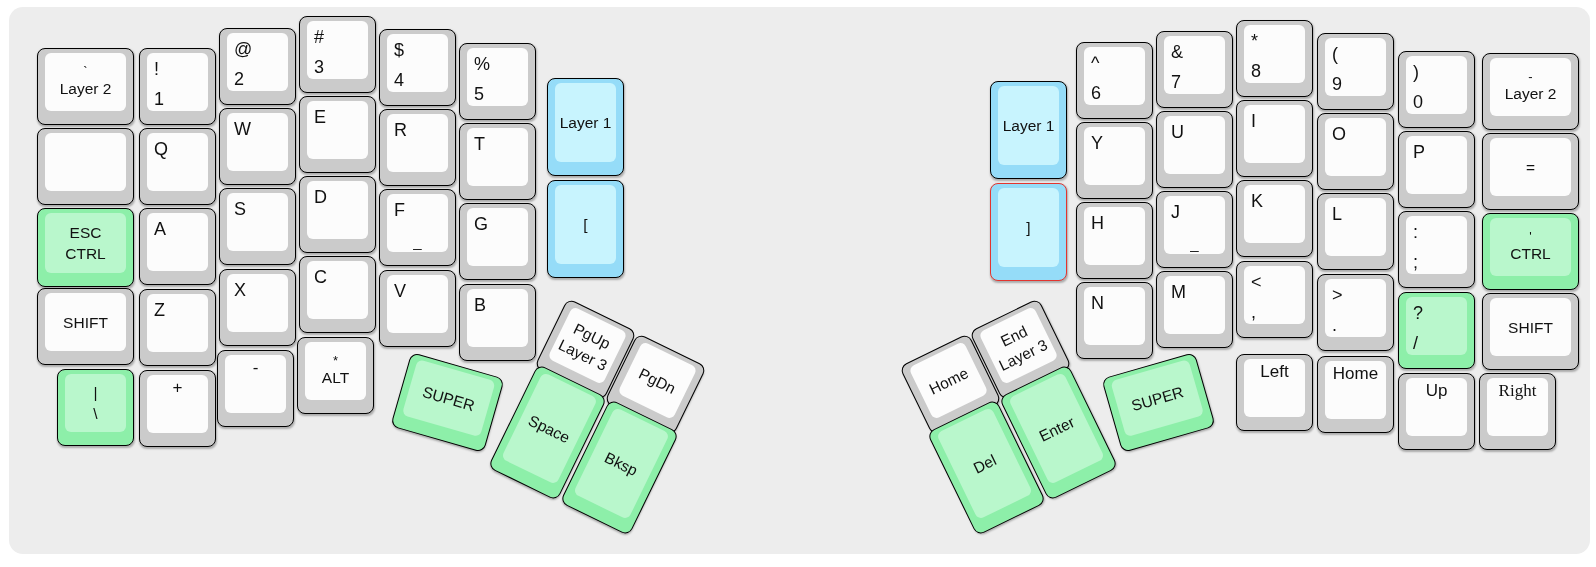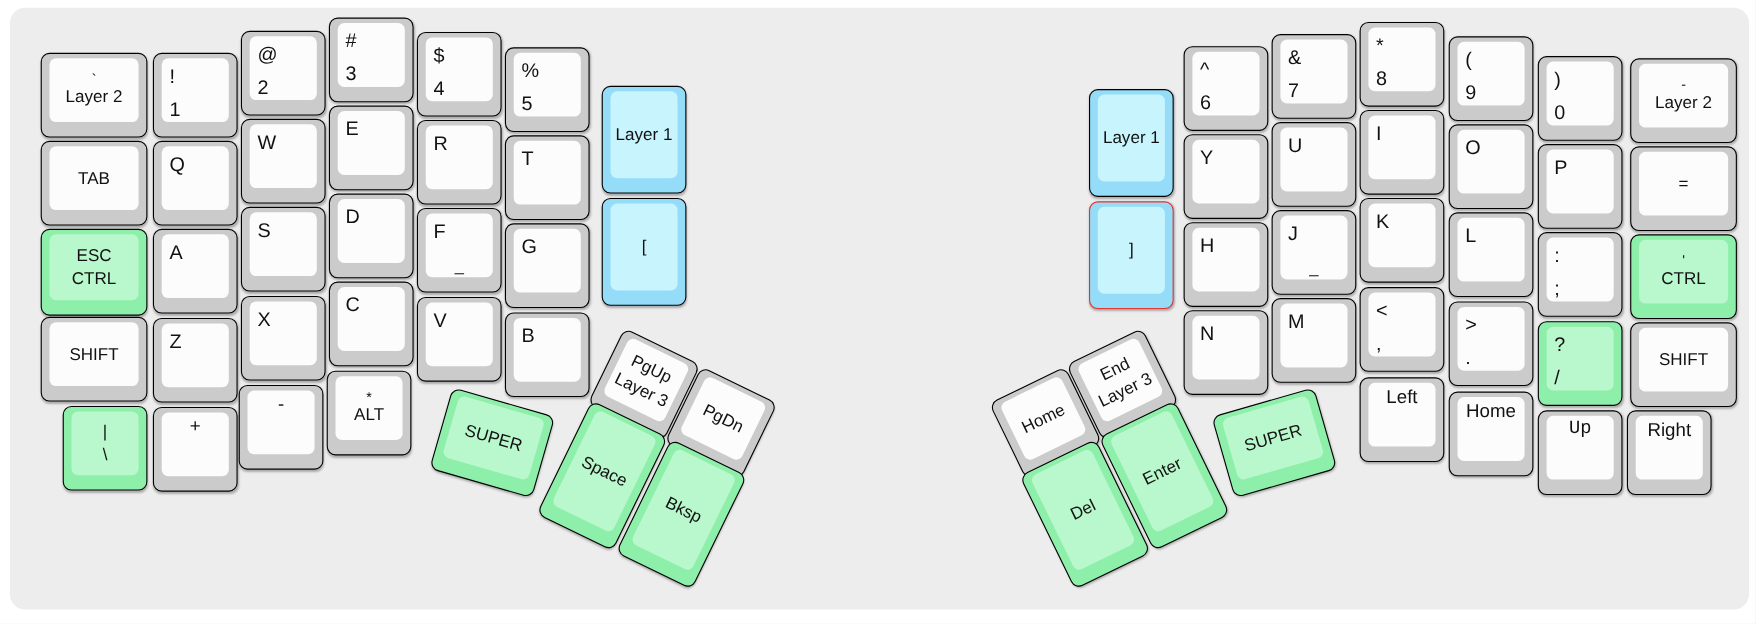--- a/index.html
+++ b/index.html
@@ -45,23 +45,20 @@
 <div id="board">
     <div class="key gray" style="left: 37px; top: 48px; width: 97px; height: 77px;">
       <div class="face"></div>
       <div class="labels mode-center small-first">
         <span class="line">`</span>
         <span class="line">Layer 2</span>
       </div>
     </div>
     <div class="key gray" style="left: 37px; top: 128px; width: 97px; height: 77px;">
       <div class="face"></div>
-      <div class="labels mode-center">
-        <span class="line">TAB</span>
-      </div>
     </div>
     <div class="key green" style="left: 37px; top: 208px; width: 97px; height: 79px;">
       <div class="face"></div>
       <div class="labels mode-center">
         <span class="line">ESC</span>
         <span class="line">CTRL</span>
       </div>
     </div>
     <div class="key gray" style="left: 37px; top: 288px; width: 97px; height: 77px;">
       <div class="face"></div>
@@ -346,21 +343,21 @@
         <span class="line">K</span>
       </div>
     </div>
     <div class="key gray" style="left: 1236px; top: 261px; width: 77px; height: 77px;">
       <div class="face"></div>
       <div class="labels mode-tl">
         <span class="line">&lt;</span>
         <span class="line">,</span>
       </div>
     </div>
-    <div class="key gray" style="left: 1236px; top: 343px; width: 77px; height: 77px; padding-left: 24px;">
+    <div class="key gray" style="left: 1236px; top: 354px; width: 77px; height: 77px; padding-left: 24px;">
       <div class="face"></div>
       <div class="labels mode-tc">
         <span class="line">Left</span>
       </div>
     </div>
     <div class="key gray" style="left: 1317px; top: 33px; width: 77px; height: 77px;">
       <div class="face"></div>
       <div class="labels mode-tl">
         <span class="line">(</span>
         <span class="line">9</span>
@@ -411,21 +408,21 @@
         <span class="line">;</span>
       </div>
     </div>
     <div class="key green" style="left: 1398px; top: 292px; width: 77px; height: 77px;">
       <div class="face"></div>
       <div class="labels mode-tl">
         <span class="line">?</span>
         <span class="line">/</span>
       </div>
     </div>
-    <div class="key gray" style="left: 1398px; top: 373px; width: 77px; height: 77px; font-family: Liberation Mono, monospace;">
+    <div class="key gray" style="left: 1398px; top: 373px; width: 77px; height: 77px;">
       <div class="face"></div>
       <div class="labels mode-tc">
         <span class="line">Up</span>
       </div>
     </div>
     <div class="key gray" style="left: 1482px; top: 53px; width: 97px; height: 77px;">
       <div class="face"></div>
       <div class="labels mode-center small-first">
         <span class="line">-</span>
         <span class="line">Layer 2</span>
@@ -443,21 +440,21 @@
         <span class="line">'</span>
         <span class="line">CTRL</span>
       </div>
     </div>
     <div class="key gray" style="left: 1482px; top: 293px; width: 97px; height: 77px;">
       <div class="face"></div>
       <div class="labels mode-center">
         <span class="line">SHIFT</span>
       </div>
     </div>
-    <div class="key gray" style="left: 1479px; top: 373px; width: 77px; height: 77px;">
+    <div class="key gray" style="left: 1479px; top: 373px; width: 77px; height: 77px; font-family: Liberation Serif, serif;">
       <div class="face"></div>
       <div class="labels mode-tc">
         <span class="line">Right</span>
       </div>
     </div>
     <div class="key gray" style="left: 912px; top: 346px; width: 77px; height: 77px; transform: rotate(-26deg);">
       <div class="face"></div>
       <div class="labels mode-center">
         <span class="line">Home</span>
       </div>

